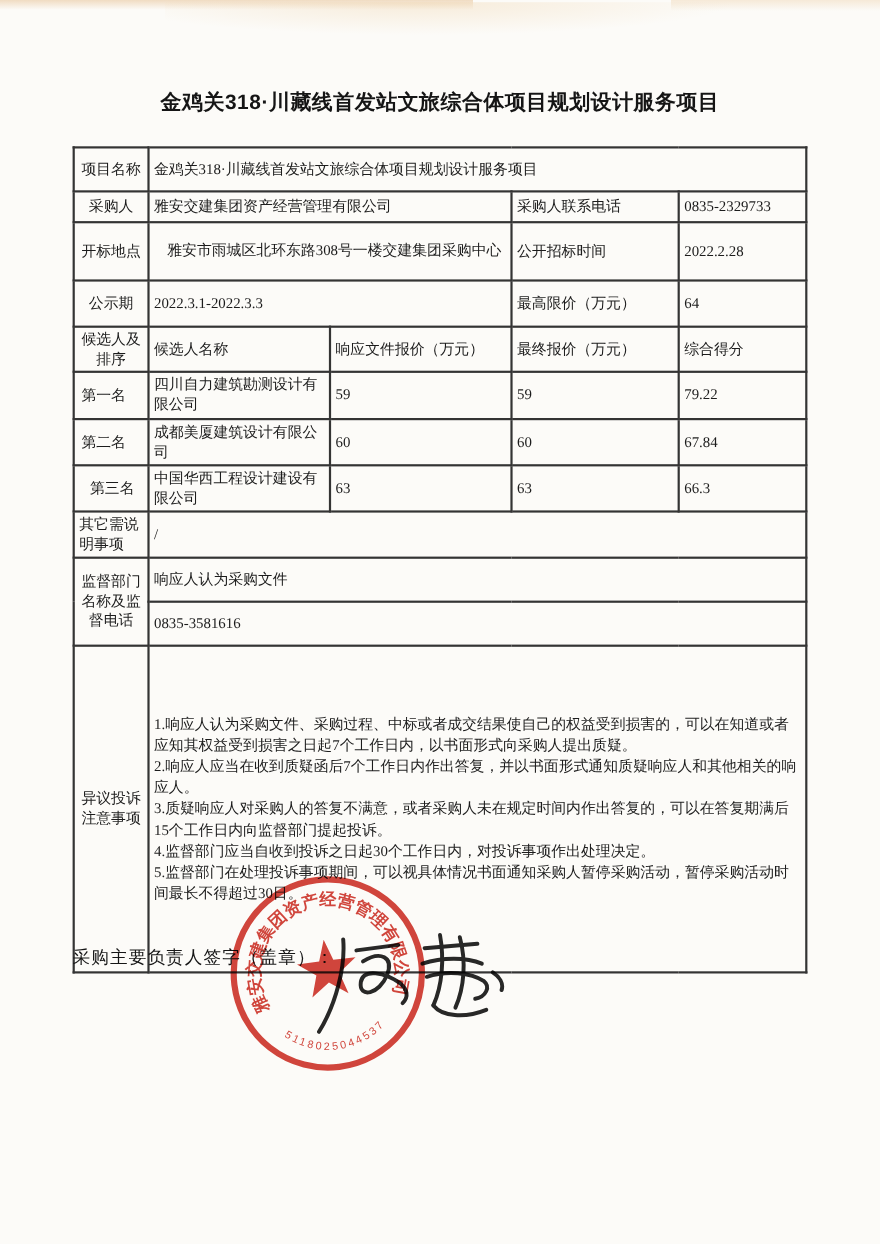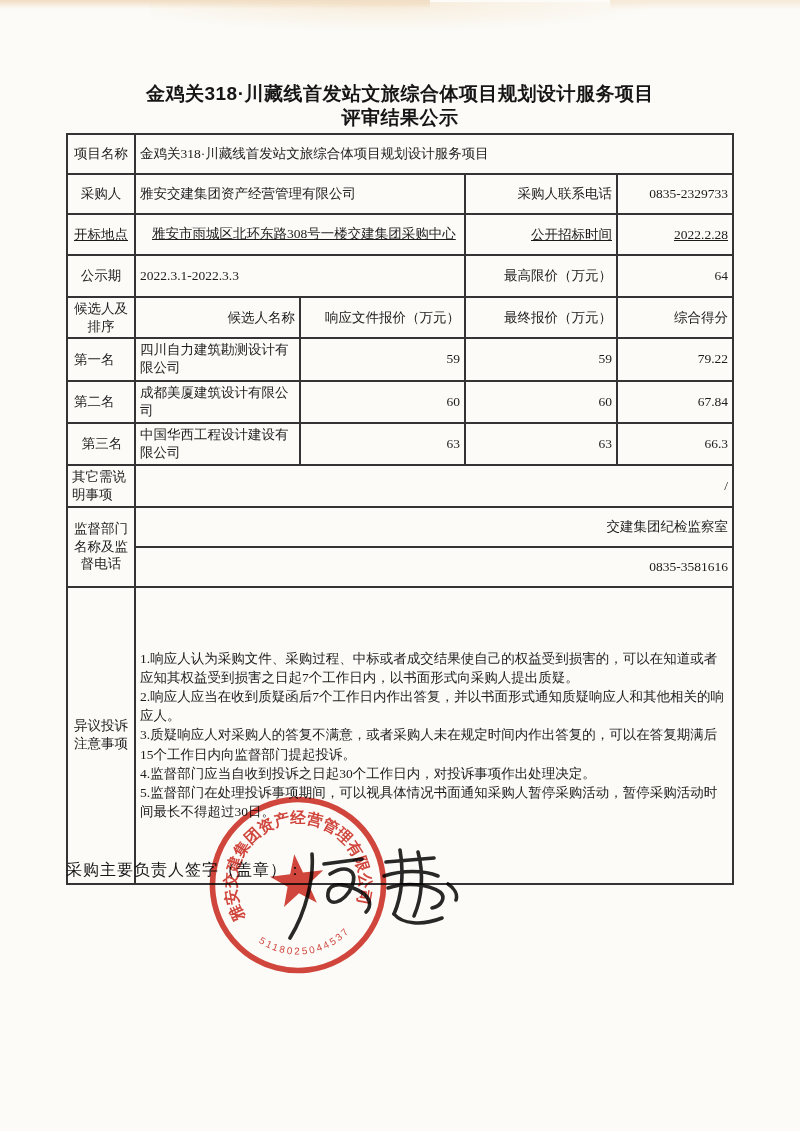--- a/index.html
+++ b/index.html
@@ -41,23 +41,23 @@
     color: #1c1c1c;
   }
   table.doc td {
     border: 2px solid #343434;
     padding: 2px 4px;
     vertical-align: middle;
     overflow: hidden;
   }
   td.lab   { text-align: center; line-height: 1.3; }
   td.left  { text-align: left; padding-left: 8px; line-height: 1.35; }
-  td.ctr   { text-align: right; }
+  td.ctr   { text-align: left; }
   td.indent1 { text-indent: 12px; padding-right: 26px; margin-left: 14px; }
-  tr.r1  { height: 40px; } tr.r2  { height: 40px; margin-top: 21px; } tr.r3  { height: 41px; text-decoration: underline; }
+  tr.r1  { height: 40px; } tr.r2  { height: 28px; margin-top: 21px; } tr.r3  { height: 53px; }
   tr.r4  { height: 42px; } tr.r5  { height: 37px; } tr.r6  { height: 42px; margin-left: 41px; }
   tr.r7  { height: 42px; } tr.r8  { height: 39px; } tr.r9  { height: 35px; }
   tr.r10 { height: 40px; } tr.r11 { height: 40px; } tr.r12 { height: 297px; }
   .notes { line-height: 1.42; padding: 6px 10px 6px 8px; }
   .notes div { margin: 0; }
 
   .footer-line {
     position: absolute; left: 66px; top: 860px;
     font-size: 16px; color: #161616; letter-spacing: 1px;
     z-index: 1;
@@ -82,21 +82,20 @@
 <body>
 
 <div class="page">
 
   <div class="smudge-a"></div>
   <div class="smudge-b"></div>
   <div class="smudge-c"></div>
 
   <div class="title">
     <div>金鸡关318·川藏线首发站文旅综合体项目规划设计服务项目</div>
-    <div>评审结果公示</div>
   </div>
 
   <table class="doc">
     <colgroup>
       <col style="width:68px">
         <col style="width:165px">
         <col style="width:165px">
       <col style="width:152px">
         <col style="width:116px">
     </colgroup>
@@ -150,21 +149,21 @@
         <td class="ctr">63</td>
         <td class="ctr">63</td>
         <td class="ctr">66.3</td>
       </tr>
       <tr class="r9">
         <td class="lab" style="text-align:left;padding-left:4px">其它需说明事项</td>
         <td class="ctr" colspan="4">/</td>
       </tr>
       <tr class="r10">
         <td class="lab" rowspan="2">监督部门名称及监督电话</td>
-        <td class="ctr" colspan="4">交建集团纪检监察室</td>
+        <td class="ctr" colspan="4">响应人认为采购文件</td>
       </tr>
       <tr class="r11">
         <td class="ctr" colspan="4">0835-3581616</td>
       </tr>
       <tr class="r12">
         <td class="lab">异议投诉注意事项</td>
         <td class="notes" colspan="4">
           <div>1.响应人认为采购文件、采购过程、中标或者成交结果使自己的权益受到损害的，可以在知道或者应知其权益受到损害之日起7个工作日内，以书面形式向采购人提出质疑。</div>
           <div>2.响应人应当在收到质疑函后7个工作日内作出答复，并以书面形式通知质疑响应人和其他相关的响应人。</div>
           <div>3.质疑响应人对采购人的答复不满意，或者采购人未在规定时间内作出答复的，可以在答复期满后15个工作日内向监督部门提起投诉。</div>

